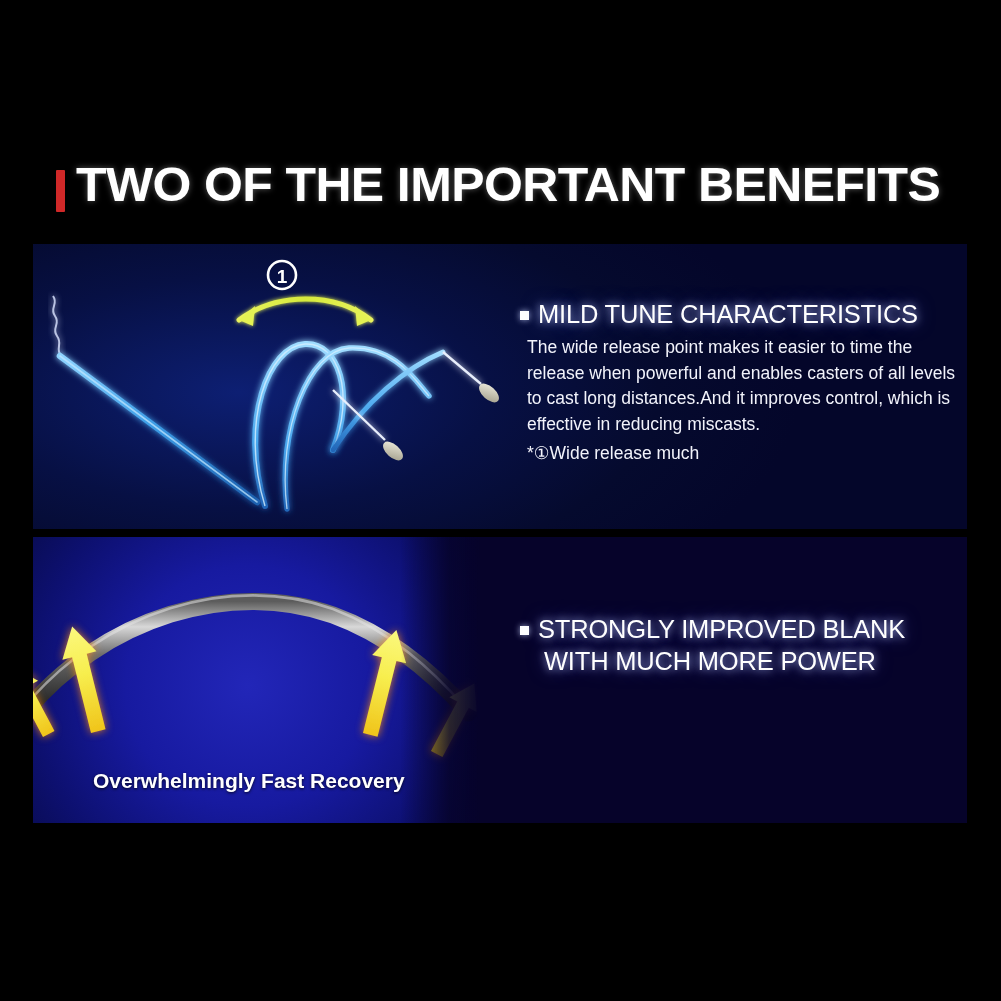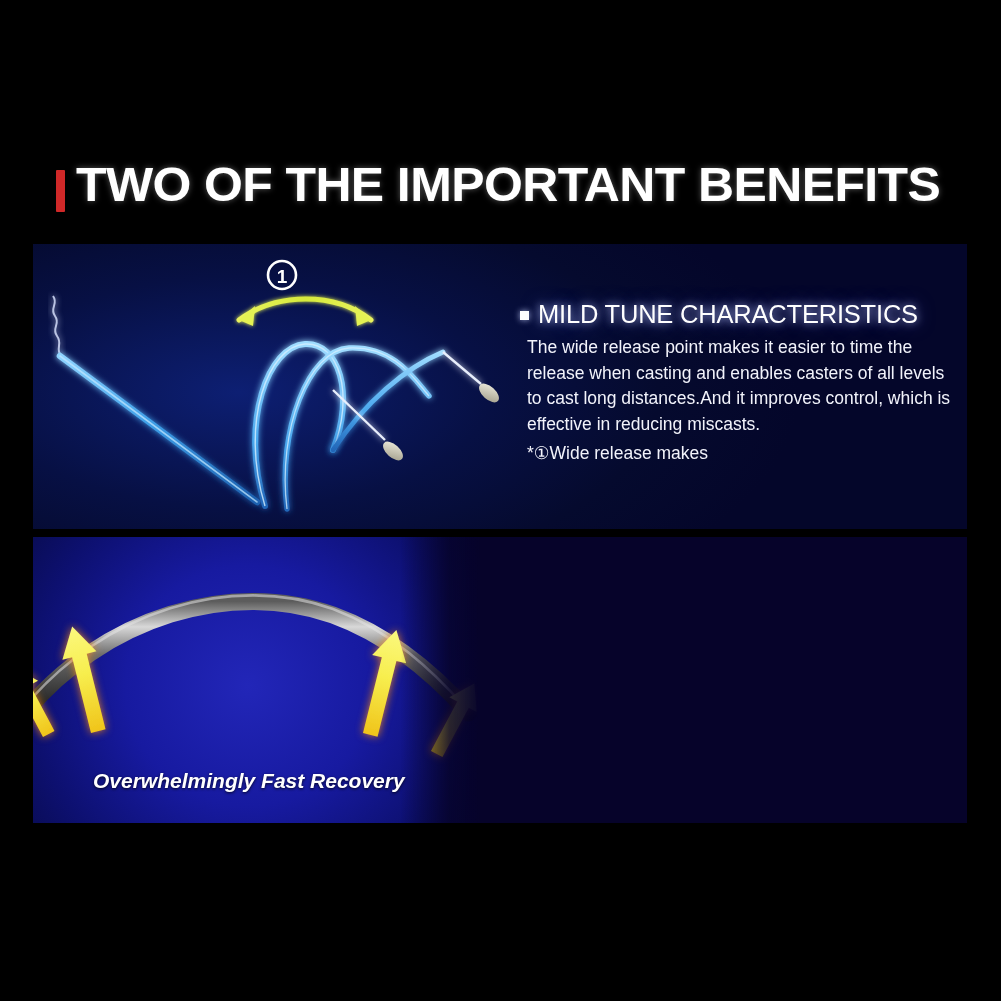--- a/index.html
+++ b/index.html
@@ -71,21 +71,20 @@
     position: absolute;
     left: 0;
     top: 0;
     bottom: 0;
   }
   #panel-1-art { width: 470px; }
   #panel-2-art {
     width: 448px;
     background:
       radial-gradient(ellipse 78% 120% at 48% 52%, #2226b8 0%, #171aa0 35%, #0d1070 62%, #070a46 84%, #06032a 100%);
-    font-style: italic;
   }
   #panel-2-art::after {
     content: "";
     position: absolute;
     right: 0; top: 0; bottom: 0;
     width: 80px;
     background: linear-gradient(90deg, rgba(6,3,42,0) 0%, rgba(6,3,42,0.85) 60%, #06032a 100%);
   }
 
   .panel-text {
@@ -232,24 +231,24 @@
         <text x="249" y="39" text-anchor="middle" fill="#ffffff" font-family="Liberation Sans, sans-serif" font-size="19" font-weight="bold">1</text>
       </g>
     </svg>
   </div>
 
   <div class="panel-text" id="panel-1-text">
     <div class="panel-heading" id="panel-1-heading">
       <span class="heading-bullet"></span><span>MILD TUNE CHARACTERISTICS</span>
     </div>
     <div class="panel-body" id="panel-1-body">The wide release point makes it easier to time the
-release when casting and enables casters of all levels
+release when powerful and enables casters of all levels
 to cast long distances.And it improves control, which is
 effective in reducing miscasts.</div>
-    <div class="panel-note" id="panel-1-note">*①Wide release makes</div>
+    <div class="panel-note" id="panel-1-note">*①Wide release much</div>
   </div>
 </div>
 
 <div class="panel" id="panel-2">
 
   <div class="panel-art" id="panel-2-art">
     <svg width="448" height="286" viewBox="0 0 448 286">
       <defs>
         <linearGradient id="darkRod" x1="0" y1="0" x2="0" y2="1">
           <stop offset="0%" stop-color="#5c5c5c"></stop>
@@ -292,14 +291,18 @@
 
         <g transform="translate(398,214) rotate(28)">
           <polygon points="0,0 13,0 13,-56 22,-56 6.5,-80 -9,-56 0,-56" fill="url(#yArrow)"></polygon>
         </g>
       </g>
     </svg>
     <div id="recovery-caption">Overwhelmingly Fast Recovery</div>
   </div>
 
   <div class="panel-text" id="panel-2-text">
+    <div class="panel-heading" id="panel-2-heading">
+      <span class="heading-bullet"></span><span>STRONGLY IMPROVED BLANK</span>
+      <span class="line2">WITH MUCH MORE POWER</span>
+    </div>
   </div>
 </div>
 
 </body></html>

